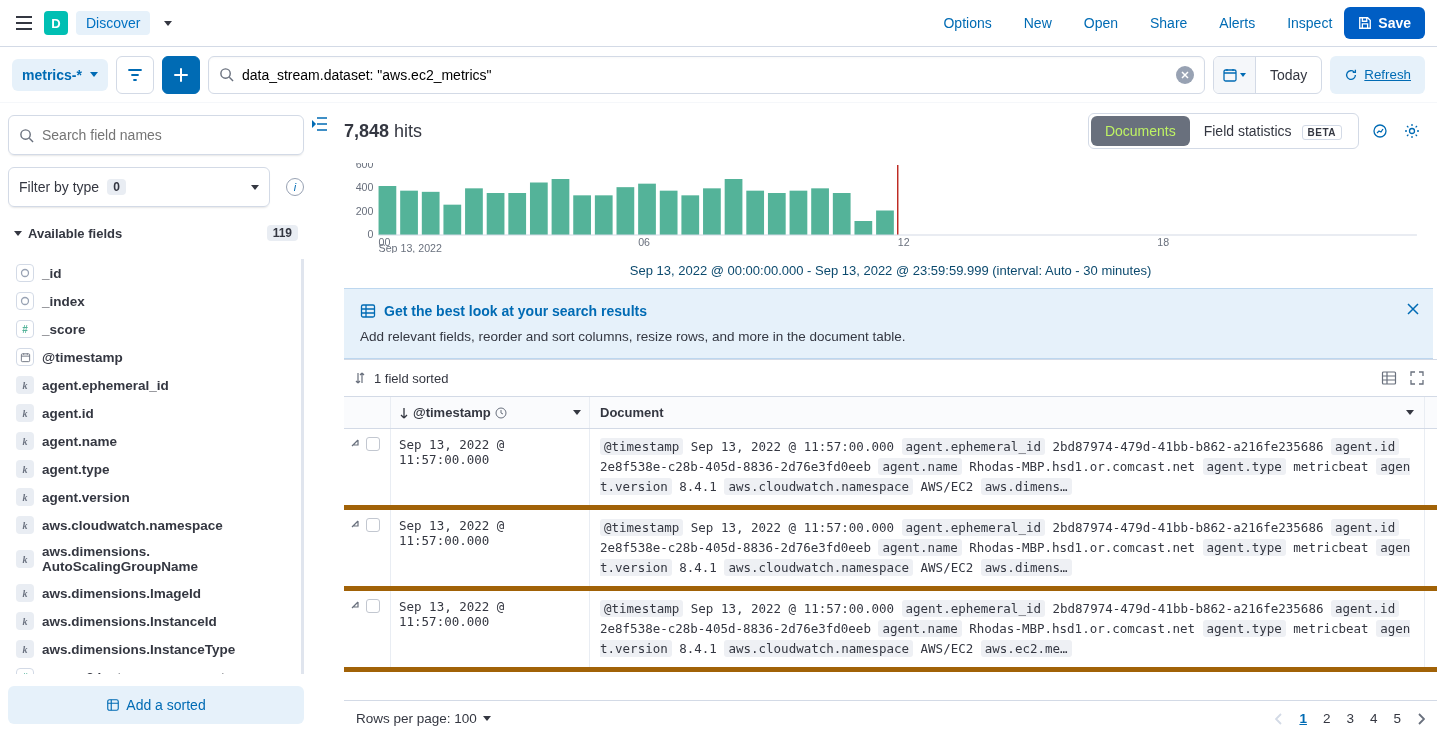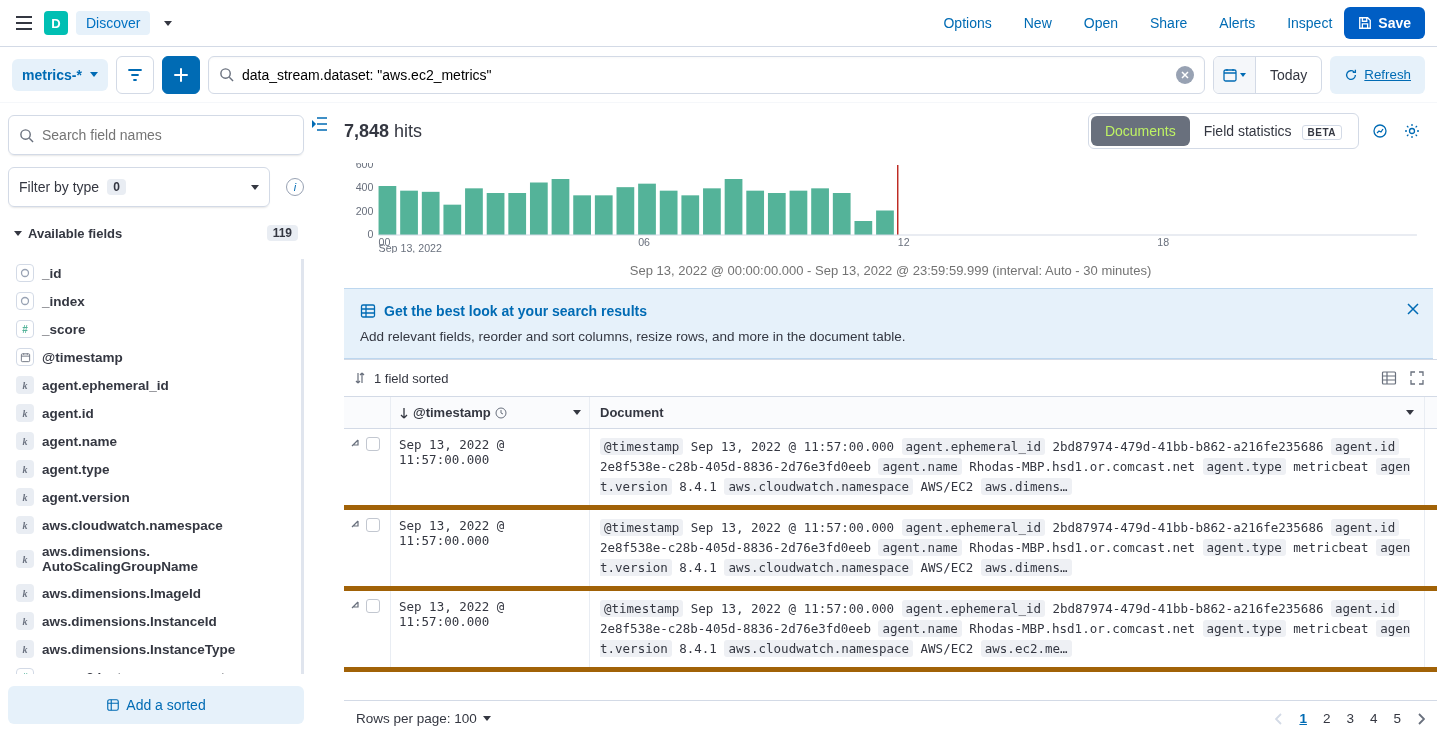--- a/index.html
+++ b/index.html
@@ -63,21 +63,21 @@
 .tab.active { background: #69707d; color: #bef264; }
 .beta-tag { border: 1px solid #d3dae6; border-radius: 3px; font-size: 10px; padding: 1px 5px; margin-left: 6px; font-weight: 700; letter-spacing: 0.5px; }
 .hdr-icons { display: flex; gap: 14px; margin-left: auto; color: #006bb4; }
 .hdr-icon { cursor: pointer; }
 
 
 .chart-wrap { padding: 4px 16px 6px 0; }
 .chart-svg { width: 100%; height: 90px; }
 .chart-axis-text { font-size: 10.5px; fill: #69707d; }
 .chart-bar { fill: #54b399; }
-.chart-range { text-align: center; font-size: 13px; color: #737373; padding: 4px 0 10px; }
+.chart-range { text-align: center; font-size: 13px; color: #0c4a6e; padding: 4px 0 10px; }
 
 
 .callout { background: #e6f1fa; border: 1px solid #bdd7ef; border-radius: 0; margin: 0 4px 0 0; padding: 14px 16px; position: relative; border-left: none; border-right: none; }
 .callout-title { color: #006bb4; font-weight: 600; display: flex; align-items: center; gap: 8px; margin-bottom: 10px; }
 .callout-close { position: absolute; top: 14px; right: 14px; cursor: pointer; color: #006bb4; }
 .callout-actions { margin-top: 14px; display: flex; gap: 16px; align-items: center; }
 .tour-btn { background: #bdd7ef; color: #006bb4; border: none; padding: 8px 14px; border-radius: 6px; font-weight: 500; cursor: pointer; }
 .dismiss-link { color: #006bb4; cursor: pointer; font-weight: 500; }
 
 

